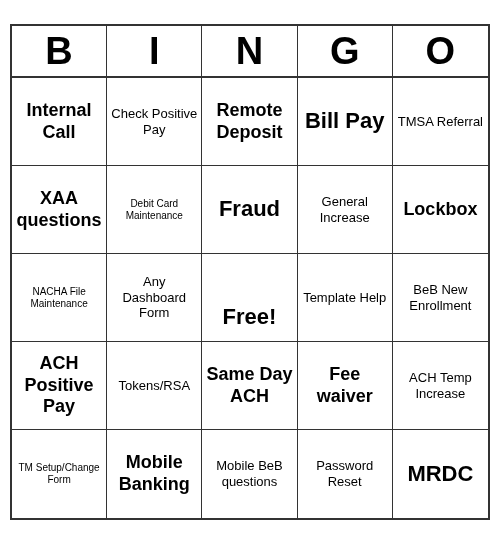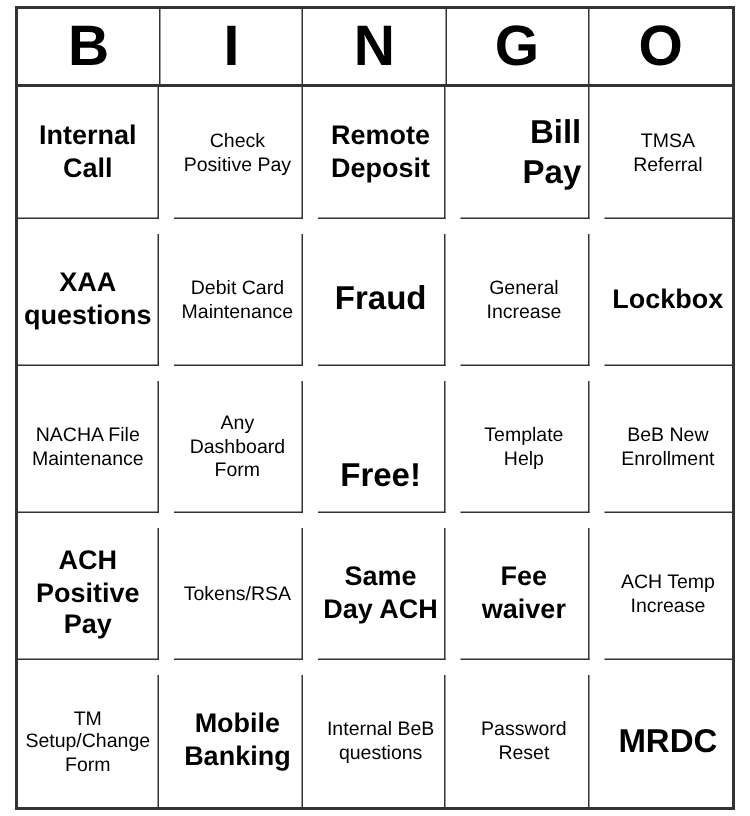--- a/index.html
+++ b/index.html
@@ -40,21 +40,20 @@
     }
 
     .bingo-header-cell:last-child {
       border-right: none;
     }
 
     .bingo-grid {
       display: grid;
       grid-template-columns: repeat(5, 1fr);
       grid-template-rows: repeat(5, 1fr);
-      gap: 10px;
     }
 
     .bingo-cell {
       border-right: 1px solid #333;
       border-bottom: 1px solid #333;
       display: flex;
       align-items: center;
       justify-content: center;
       text-align: center;
       padding: 4px;
@@ -80,21 +79,21 @@
       font-weight: bold;
       text-align: right;
     }
 
     .cell-text.medium {
       font-size: 18px;
       font-weight: bold;
     }
 
     .cell-text.small {
-      font-size: 13px;
+      font-size: 10px;
     }
 
     .cell-text.free {
       font-size: 22px;
       font-weight: bold;
       margin-top: 40px;
     }
   </style>
 </head>
 <body>
@@ -168,21 +167,21 @@
       <div class="bingo-cell">
         <span class="cell-text">ACH Temp Increase</span>
       </div>
       <div class="bingo-cell">
         <span class="cell-text small">TM Setup/Change Form</span>
       </div>
       <div class="bingo-cell">
         <span class="cell-text medium">Mobile Banking</span>
       </div>
       <div class="bingo-cell">
-        <span class="cell-text">Internal BeB questions</span>
+        <span class="cell-text">Mobile BeB questions</span>
       </div>
       <div class="bingo-cell">
         <span class="cell-text">Password Reset</span>
       </div>
       <div class="bingo-cell">
         <span class="cell-text large">MRDC</span>
       </div>
     </div>
 </div>
 

